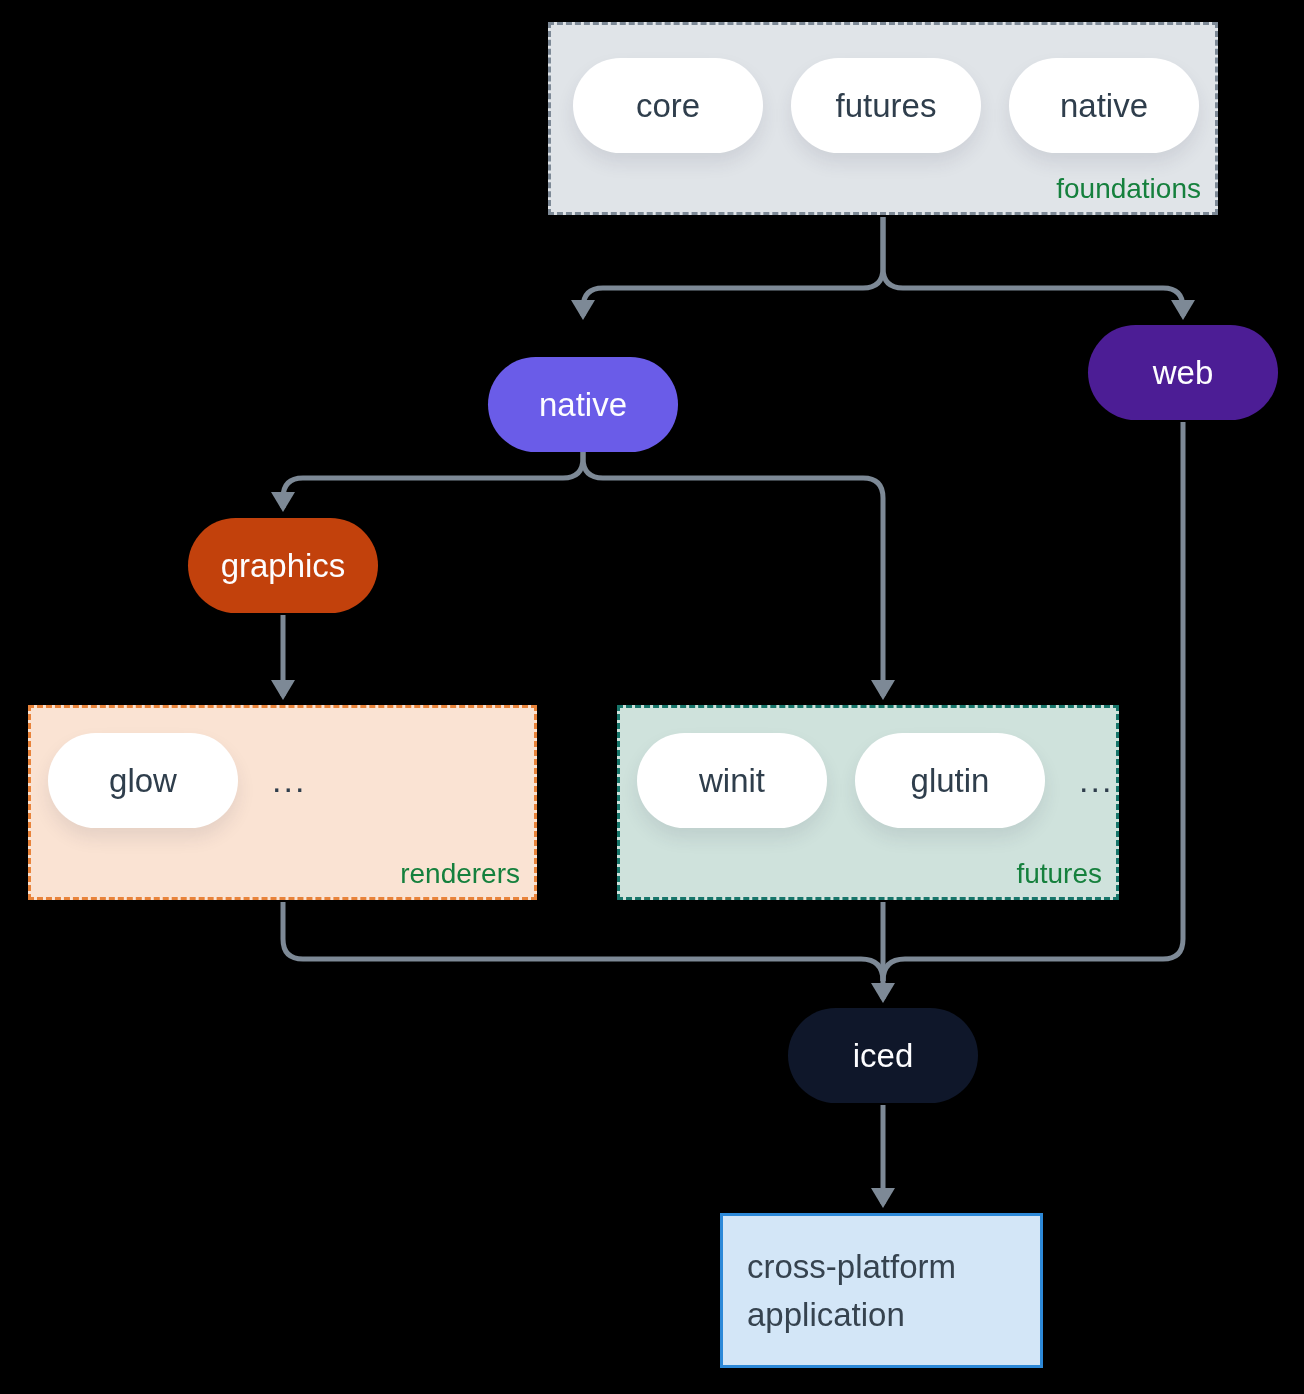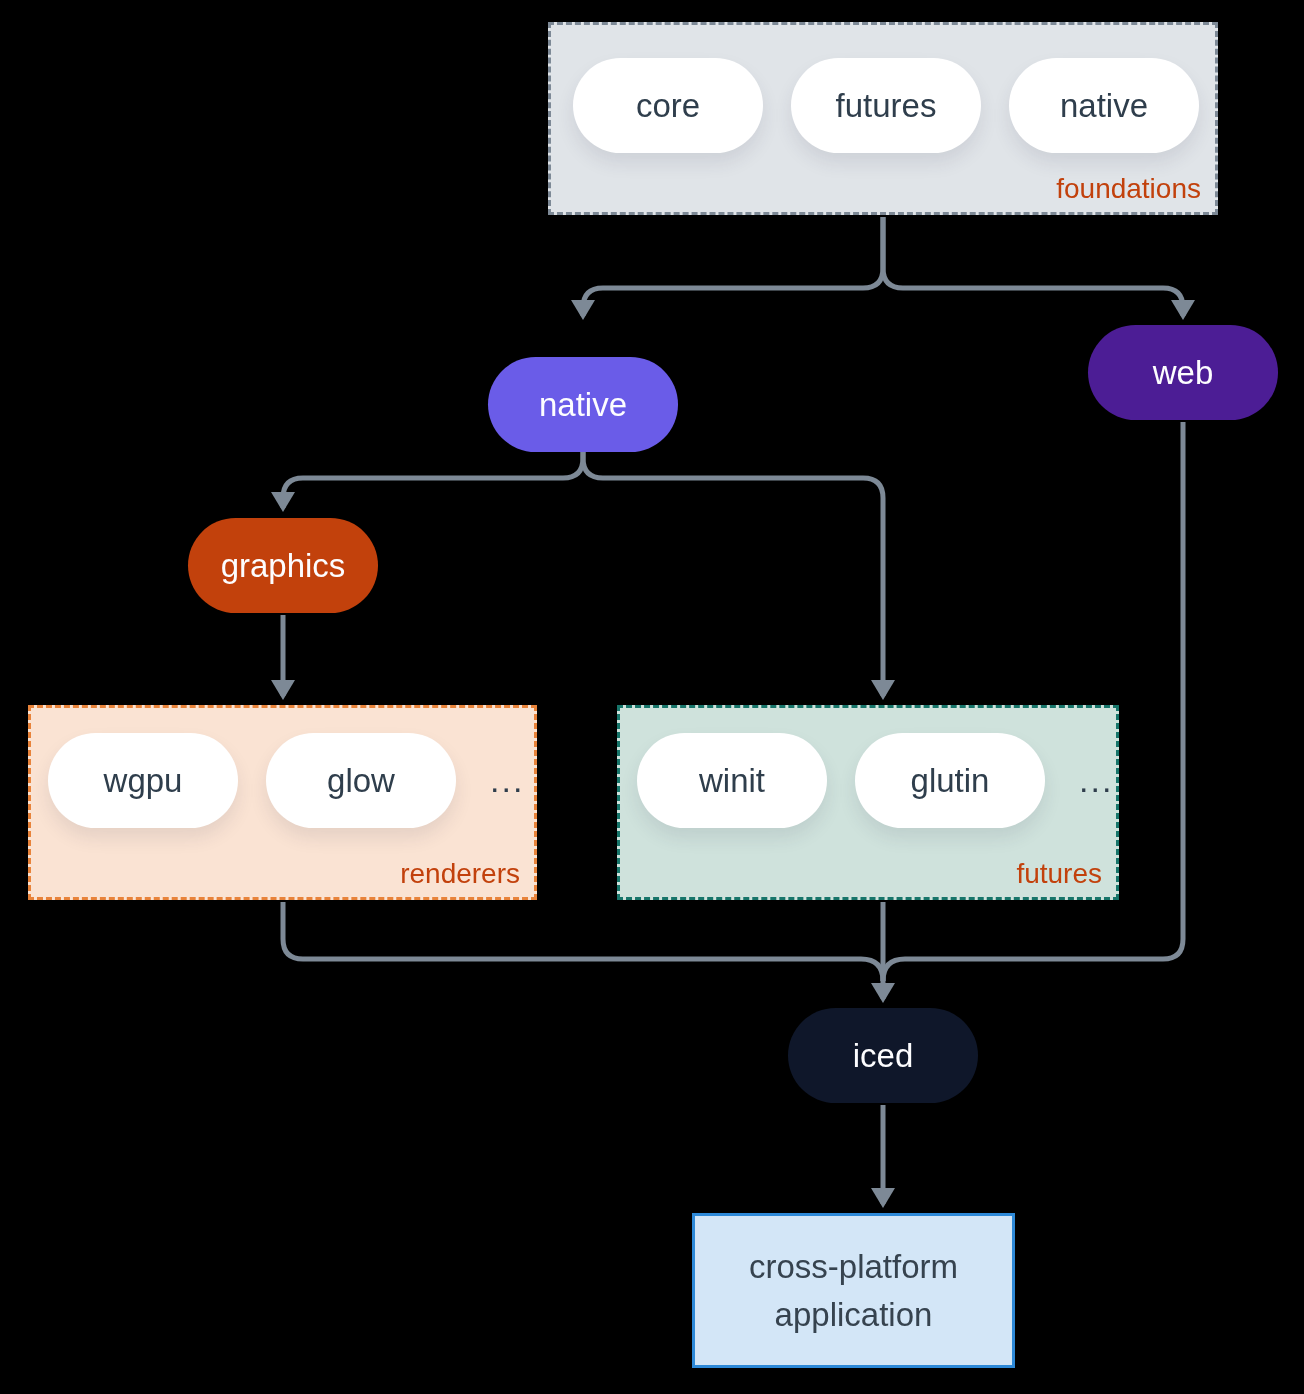--- a/index.html
+++ b/index.html
@@ -14,21 +14,21 @@
   #edges{position:absolute;left:0;top:0;width:1304px;height:1394px;}
   .edge{stroke:#7d8996;stroke-width:5;fill:none;}
 
   
   .group{position:absolute;box-sizing:border-box;border:3px dashed #7d8996;}
   .group-foundations{left:548px;top:22px;width:670px;height:193px;background:#e0e4e8;border-color:#7d8996;}
   .group-renderers{left:28px;top:705px;width:509px;height:195px;background:#fae3d3;border-color:#e8833a;}
   .group-shells{left:617px;top:705px;width:502px;height:195px;background:#cfe2dc;border-color:#17756a;}
   .group-label{
     position:absolute;right:14px;bottom:9px;
-    font-size:28px;color:#c2410c;line-height:1;
+    font-size:28px;color:#15803d;line-height:1;
   }
 
   
   .pill{
     box-sizing:border-box;
     height:95px;min-width:190px;
     border-radius:48px;
     display:flex;align-items:center;justify-content:center;
     font-size:33px;line-height:1;
     padding:0 30px;
@@ -52,24 +52,24 @@
     border-radius:48px;
     display:flex;align-items:center;justify-content:center;
     font-size:33px;color:#fdfdff;line-height:1;
   }
   .node-native{left:488px;top:325px;background:#6a5ce8;margin-top:32px;}
   .node-web{left:1088px;top:325px;background:#4c1d95;}
   .node-graphics{left:188px;top:518px;background:#c2410c;}
   .node-iced{left:788px;top:1008px;background:#0f172a;}
 
   .app-box{
-    position:absolute;left:692px;top:1213px;width:323px;height:155px;
+    position:absolute;left:720px;top:1213px;width:323px;height:155px;
     box-sizing:border-box;
     background:#d3e6f7;border:3px solid #2d89d8;
-    display:flex;align-items:center;justify-content:center;text-align:center;
+    display:flex;align-items:center;justify-content:center;text-align:left;
     font-size:33px;line-height:1.45;color:#36434f;
     padding:0 24px;
   }
 </style>
 </head>
 <body>
 
 <div id="canvas">
 
   <svg id="edges" viewBox="0 0 1304 1394" xmlns="http://www.w3.org/2000/svg">
@@ -98,21 +98,20 @@
     <div class="group-label">foundations</div>
   </div>
 
   <div class="node node-native">native</div>
   <div class="node node-web">web</div>
 
   <div class="node node-graphics">graphics</div>
 
   <div class="group group-renderers">
     <div class="pill-row">
-      <div class="pill pill-white">wgpu</div>
       <div class="pill pill-white">glow</div>
       <div class="ellipsis">...</div>
     </div>
     <div class="group-label">renderers</div>
   </div>
 
   <div class="group group-shells">
     <div class="pill-row">
       <div class="pill pill-white">winit</div>
       <div class="pill pill-white">glutin</div>

